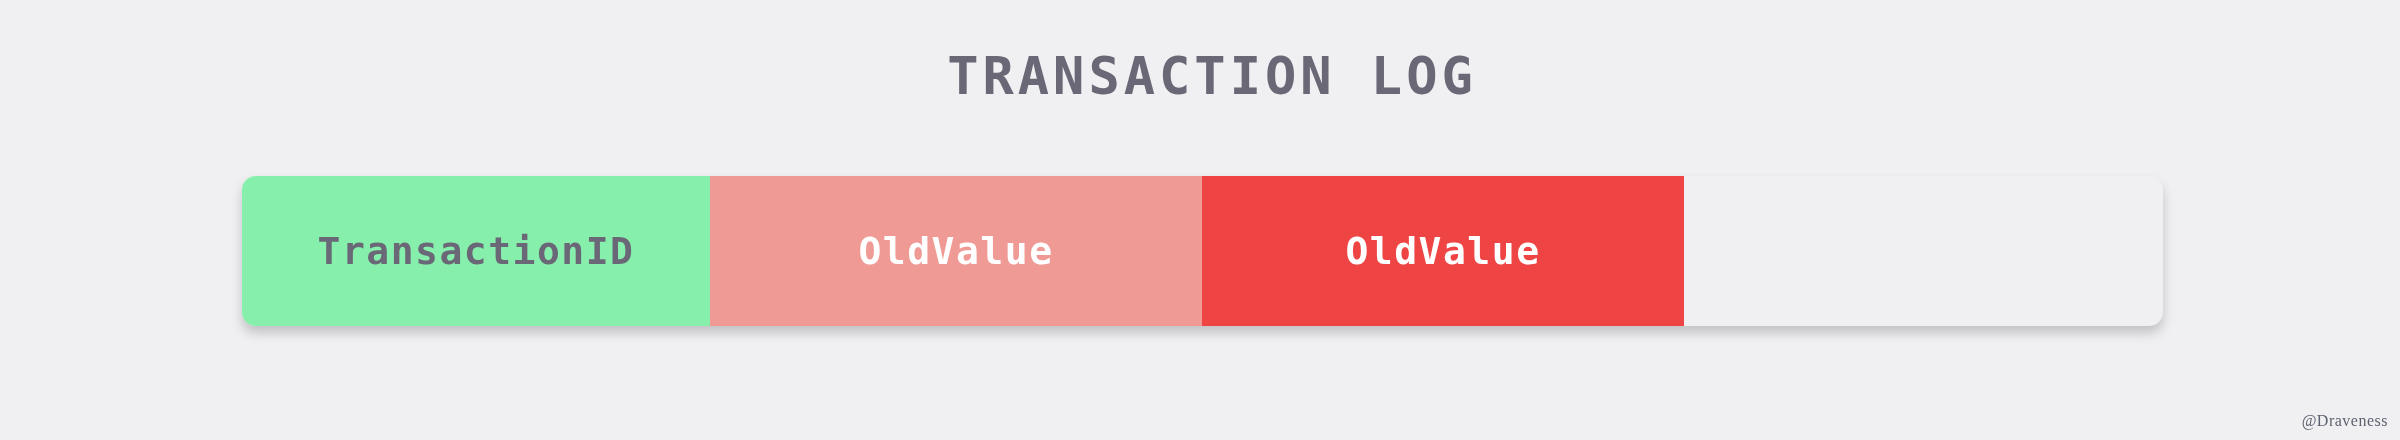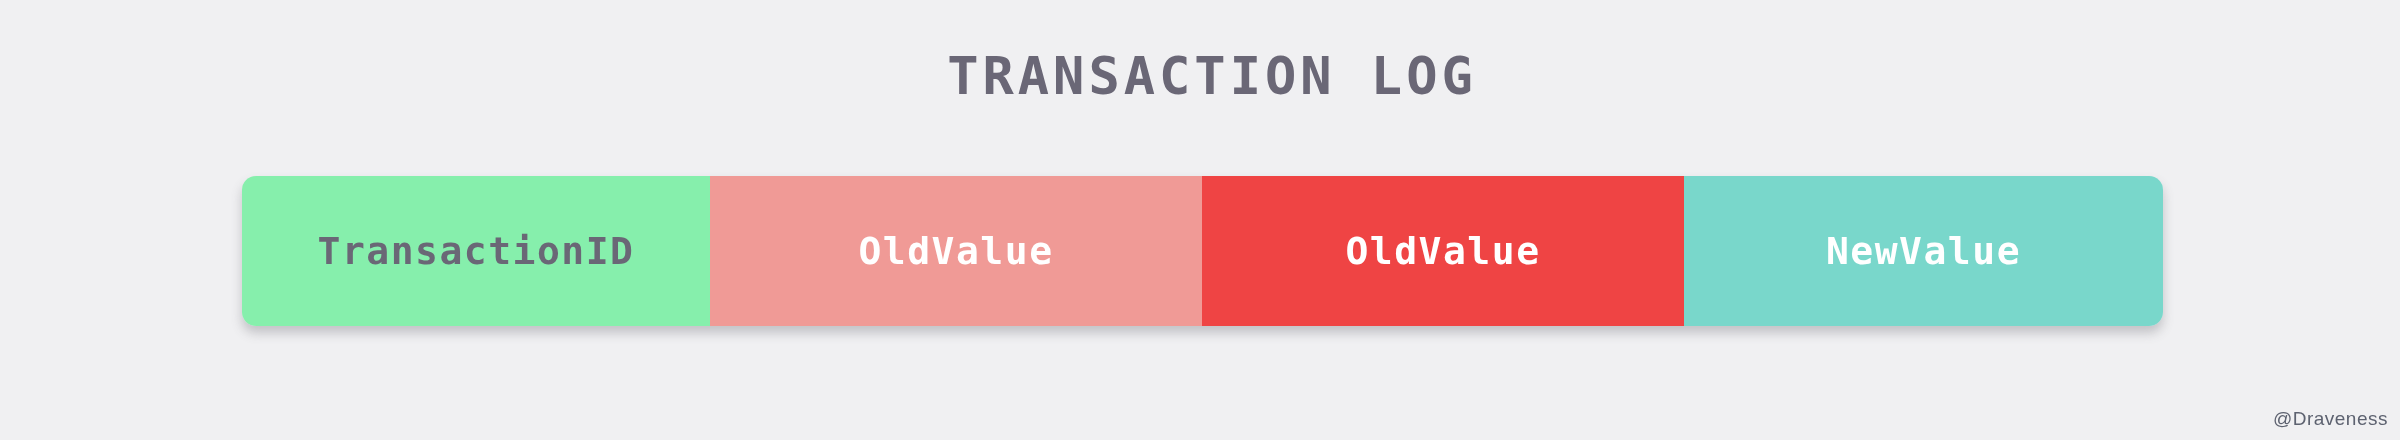--- a/index.html
+++ b/index.html
@@ -67,22 +67,22 @@
   .field-0 { width: 468px; }
   .field-1 { width: 492px; }
   .field-2 { width: 482px; }
   .field-3 { width: 479px; }
 
   
   .watermark {
     position: absolute;
     right: 12px;
     bottom: 10px;
-    font-family: Liberation Sans, sans-serif;
-    font-size: 19px;
+    font-family: Liberation Serif, serif;
+    font-size: 16px;
     font-weight: 400;
     color: #5d6270;
     letter-spacing: 0.5px;
     white-space: pre;
   }
 </style>
 </head>
 <body style="background: rgb(240, 240, 242);">
 
 <div class="page">
@@ -96,21 +96,18 @@
     </div>
 
     <div class="field field-1" style="background-color: rgb(240, 154, 150);">
       <span style="color: rgb(255, 255, 255);">OldValue</span>
     </div>
 
     <div class="field field-2" style="background-color: #ef4444;">
       <span style="color: rgb(255, 255, 255);">OldValue</span>
     </div>
 
-    <div class="field field-3" style="background-color: rgb(121, 215, 203);">
-      <span style="color: rgb(255, 255, 255);">NewValue</span>
-    </div>
 
   </div>
 
   <div class="watermark" style="color: rgb(93, 98, 112);">@Draveness</div>
 
 </div>
 
 </body></html>

